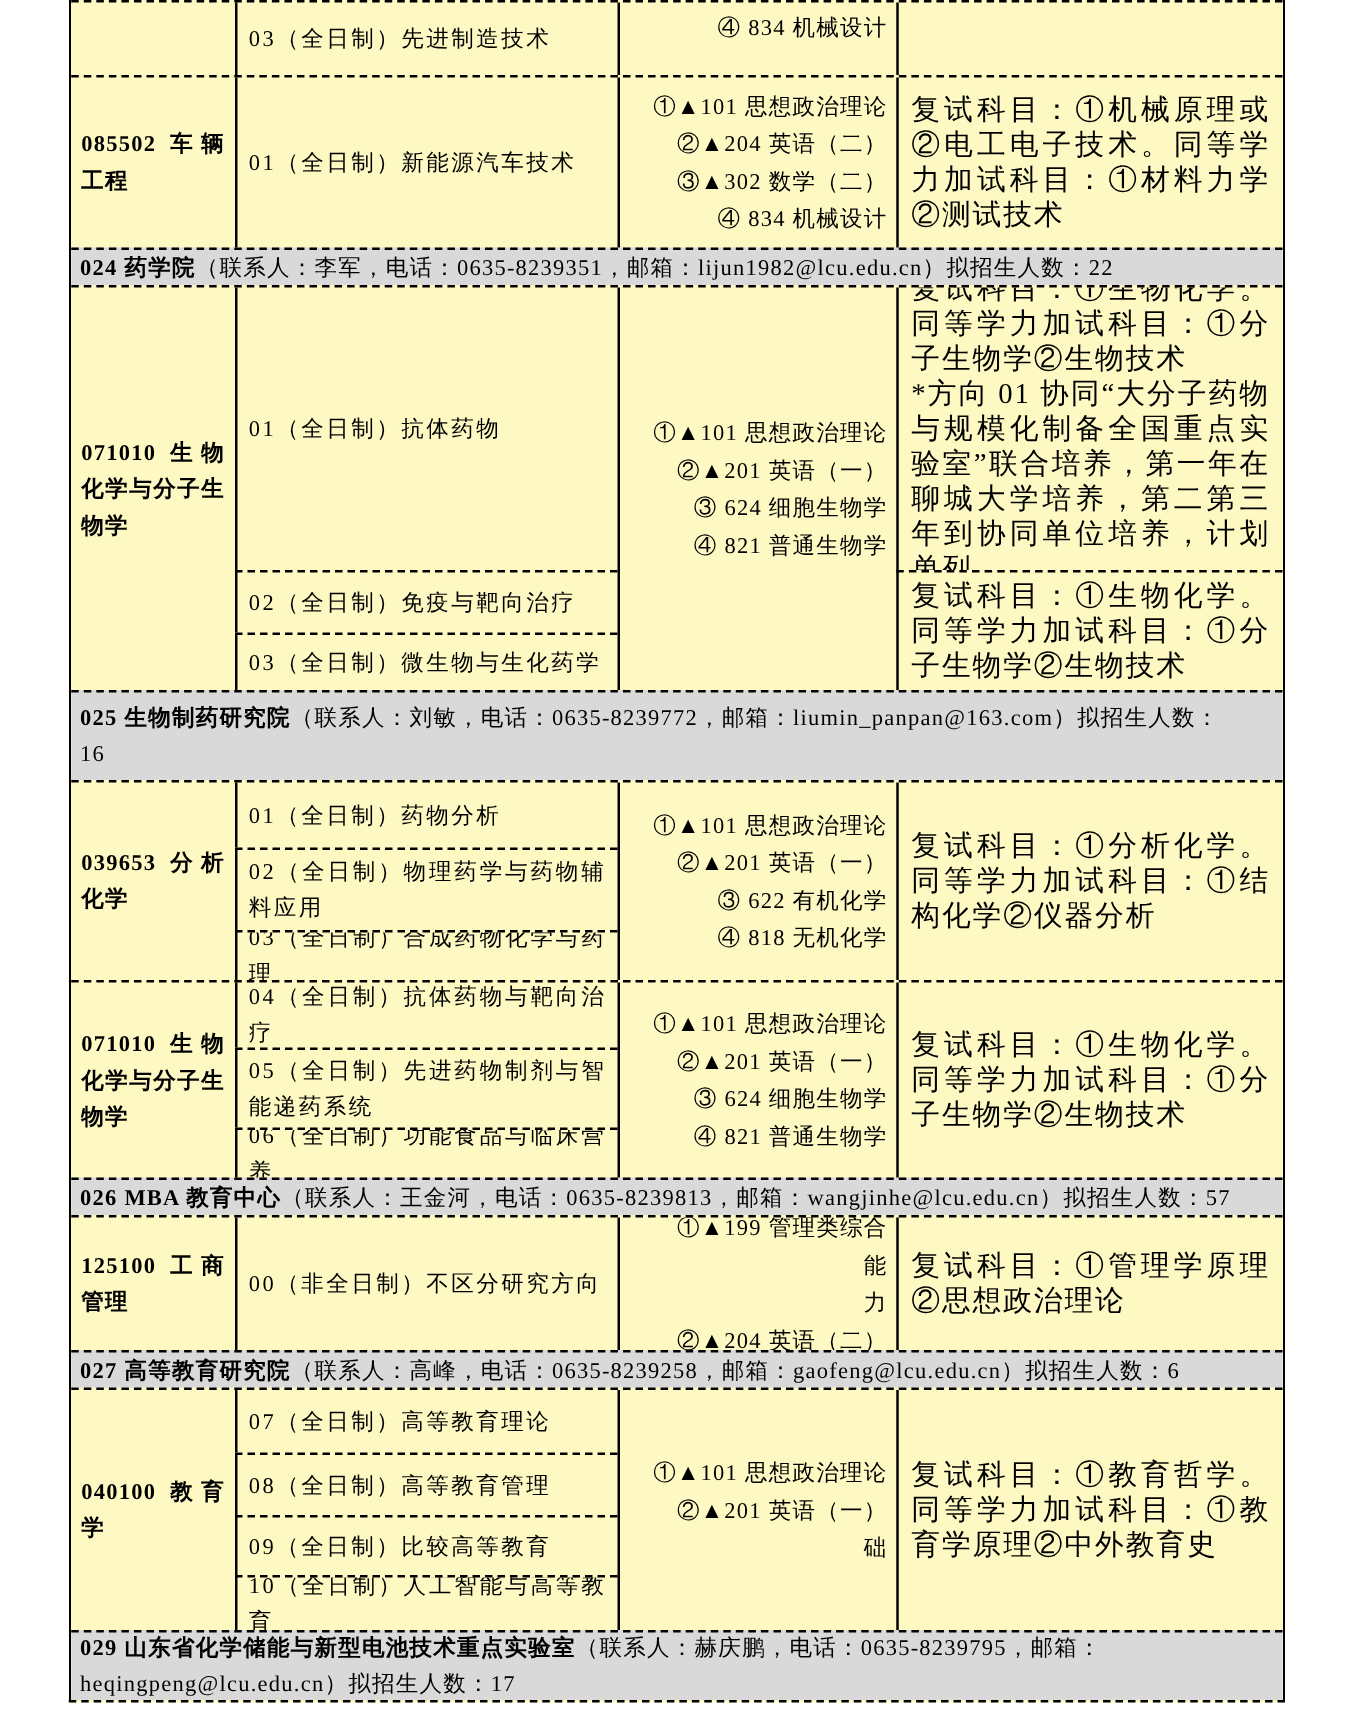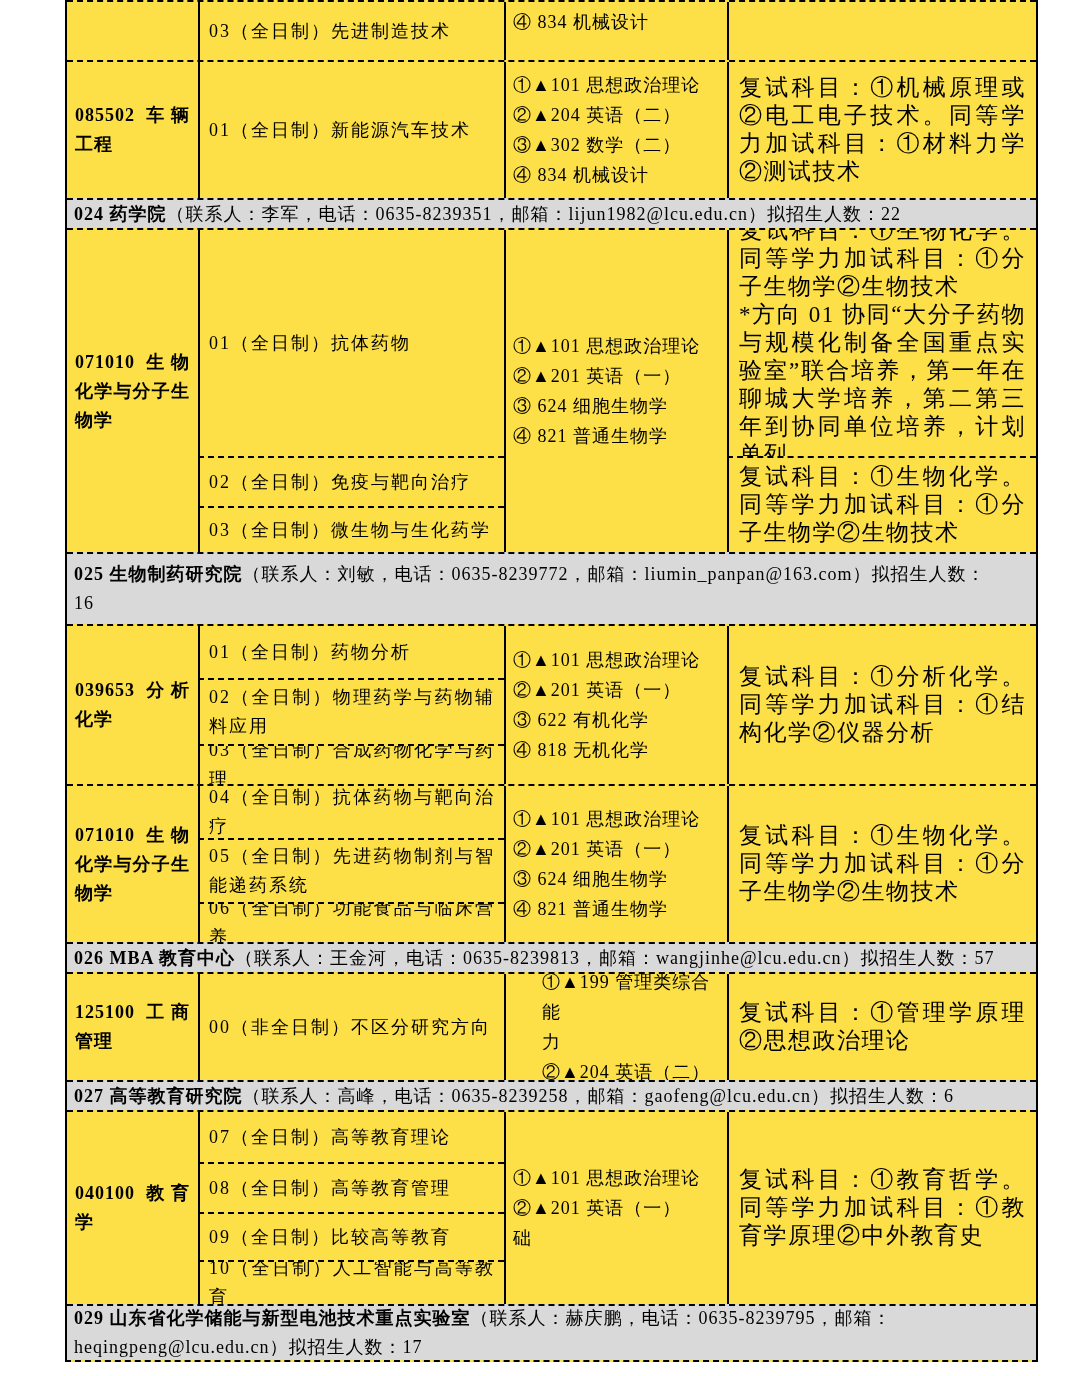--- a/index.html
+++ b/index.html
@@ -3,24 +3,24 @@
 <meta charset="utf-8">
 <style>
   * { margin:0; padding:0; box-sizing:border-box; }
   html,body { background:#ffffff; }
   body {
     width:1080px; height:1376px; position:relative; overflow:hidden;
     font-family:"Liberation Serif","DejaVu Serif",serif;
     color:#000;
   }
   .admissions-table {
-    position:absolute; left:65px; top:0; width:973px;
+    position:absolute; left:55px; top:0; width:973px;
     border-left:2px solid #000; border-right:2px solid #000;
     border-bottom:2px dashed #000;
-    background:#fde047;
+    background:#fef9c3;
   }
   .block { border-top:2px dashed #000; }
   
   .college {
     background:#d9d9d9;
     display:flex; flex-direction:column; justify-content:center;
     padding:1px 7px;
     font-size:18px; line-height:29px; letter-spacing:1px;
     text-align:left; white-space:nowrap; overflow:hidden;
   }
@@ -36,21 +36,21 @@
     font-size:18px; line-height:29px; letter-spacing:1px;
   }
   .codecell > div { width:100%; text-align:justify; text-justify:inter-character; }
   .dircell {
     grid-column:2; display:flex; align-items:center;
     padding:3px 9px; font-size:18px; line-height:29px; letter-spacing:2px;
   }
   .dircell > div { width:100%; text-align:justify; text-justify:inter-character; }
   .examcell {
     grid-column:3; display:flex; flex-direction:column; justify-content:center;
-    padding:4px 7px; font-size:18px; line-height:30px; letter-spacing:1px;
+    padding:4px 7px; font-size:18px; line-height:30px; letter-spacing:1px;text-align:right;
   }
   .examcell.aligntop { justify-content:flex-start; padding-top:5px; }
   .remarkcell {
     grid-column:4; display:flex; flex-direction:column; justify-content:center;
     padding:3px 10px; font-size:23px; line-height:28px; letter-spacing:1.5px;
   }
   .remarkcell p { text-align:justify; text-justify:inter-character; }
 </style>
 </head>
 <body>

